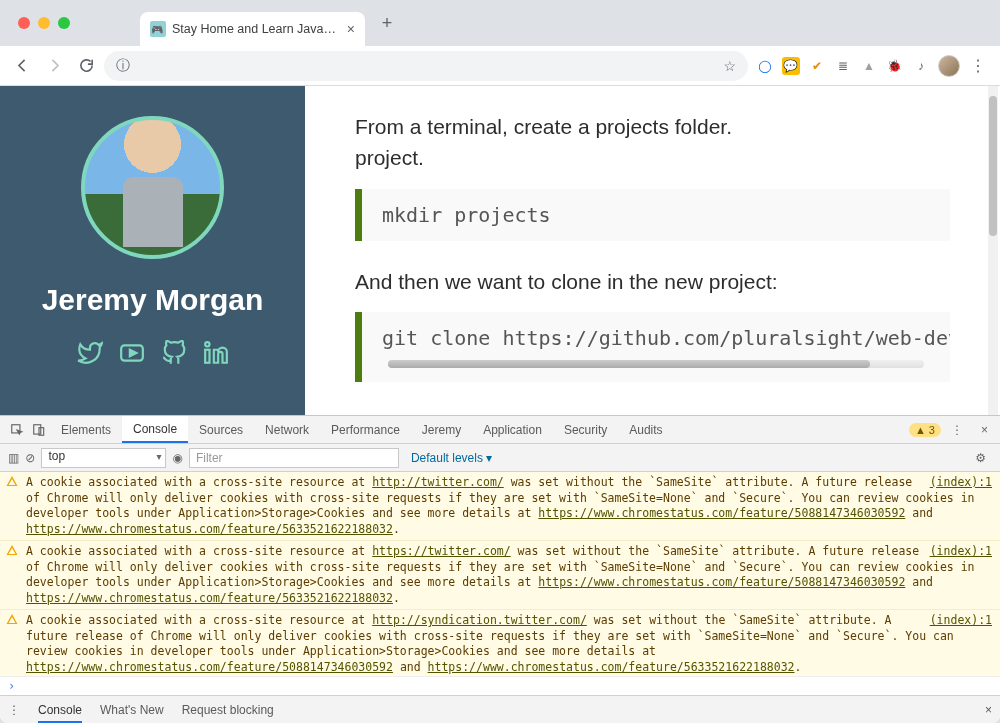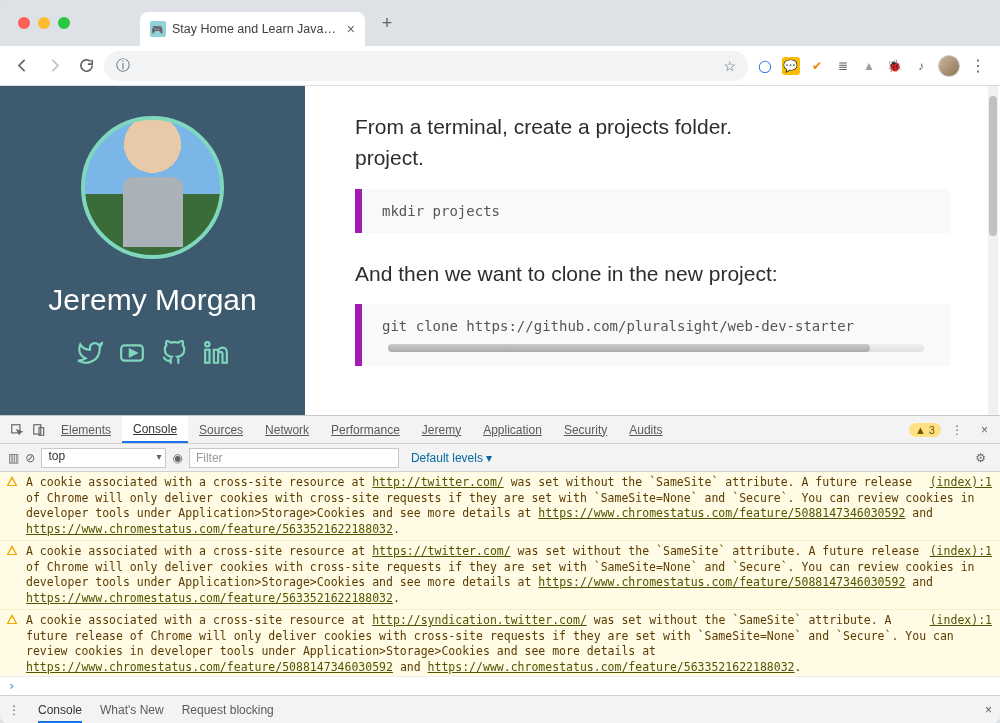--- a/index.html
+++ b/index.html
@@ -28,43 +28,43 @@
 .ext-icons { display: flex; gap: 8px; align-items: center; padding: 0 4px; }
 .ext { width: 18px; height: 18px; border-radius: 3px; display:flex; align-items:center; justify-content:center; font-size:12px;}
 .avatar-sm { width: 22px; height: 22px; border-radius: 50%; background: linear-gradient(135deg,#cdb79e,#8b7355); border:1px solid #ccc;}
 .kebab { color: #5f6368; font-size: 16px; padding: 0 6px; }
 
 
 .viewport { flex: 1; display: flex; overflow: hidden; background: #fff; }
 .sidebar { width: 305px; background: #3e5a6f; color: #fff; display: flex; flex-direction: column; align-items: center; padding-top: 30px; position: relative; }
 .avatar-wrap { width: 143px; height: 143px; border-radius: 50%; border: 4px solid #7fd8bd; overflow: hidden; background: radial-gradient(circle at 50% 18%, #e8c9a8 0 22%, transparent 22%), linear-gradient(#7bb6e8 0 55%, #3a6c3a 55%); position: relative; }
 .avatar-wrap::after{content:""; position:absolute; left:50%; top:42%; transform:translateX(-50%); width:60px; height:70px; background:#aab2b8; border-radius:10px 10px 0 0;}
-.pname { font-size: 30px; font-weight: 400; margin-top: 24px; text-align: right; }
+.pname { font-size: 30px; font-weight: 700; margin-top: 24px; text-align: right; }
 .pbio { font-size: 15.5px; color: #b8c8d2; text-align: center; margin-top: 16px; line-height: 1.45; padding: 0 18px; }
 .socials { display: flex; gap: 14px; margin-top: 22px; color: #7fd8bd; }
 .soc { width: 28px; height: 28px; display:flex; align-items:center; justify-content:center; }
 .soc svg { width: 26px; height: 26px; }
 .arrow-anno { position: absolute; top: 290px; left: 140px; }
 .arrow-anno svg { width: 60px; height: 115px; }
 
 .page-main { flex: 1; padding: 0 50px; overflow: hidden; position:relative; }
 .ptxt { font-size: 21px; color: #2d2d2d; margin-top: 2px; line-height: 1.4; }
 .ptxt.mt { margin-top: 26px; }
-.codebox { margin-top: 16px; border-left: 7px solid #a21caf; background: #f9f9f9; padding: 14px 20px; font-family: "Menlo", monospace; font-size: 14px; color: #555; overflow-x:auto; white-space: nowrap; position:relative;}
+.codebox { margin-top: 16px; border-left: 7px solid #4d7c0f; background: #f9f9f9; padding: 14px 20px; font-family: "Menlo", monospace; font-size: 20px; color: #555; overflow-x:auto; white-space: nowrap; position:relative;}
 .hscroll { height:8px; background:linear-gradient(#f0f0f0,#e0e0e0); border-radius:4px; margin:0 6px; position:relative; }
 .hscroll .thumb{ position:absolute; left:0; top:0; height:100%; width:90%; background:linear-gradient(#ccc,#aaa); border-radius:4px;}
 .page-scroll { position:absolute; right:2px; top:0; bottom:0; width:10px; }
 .page-scroll .track{position:absolute; inset:0; background:#f1f1f1;}
 .page-scroll .thumb{position:absolute; left:1px; right:1px; top:10px; height:140px; background:#c1c1c1; border-radius:4px;}
 
 
 .devtools { height: 308px; border-top: 1px solid #c7c7c7; background: #fff; display: flex; flex-direction: column; font-size: 12px; }
 .dt-tabs { height: 28px; border-bottom: 1px solid #d0d0d0; display: flex; align-items: stretch; padding-left: 6px; background:#f3f3f3;}
 .dt-tab-btn { padding: 0 4px; display:flex; align-items:center; color:#5a5a5a;}
-.dt-pnl { padding: 0 11px; display: flex; align-items: center; color: #5a5a5a; cursor: default; text-decoration: underline; }
+.dt-pnl { padding: 0 11px; display: flex; align-items: center; color: #5a5a5a; cursor: default; }
 .dt-pnl.active { color: #333; border-bottom: 2px solid #1a73e8; background:#fff;}
 .dt-right { margin-left: auto; display: flex; align-items: center; gap: 2px; padding-right: 4px; }
 .warnchip { background:#ffe082; color:#6b5900; border-radius:9px; padding:1px 6px; font-size:11px; display:flex; align-items:center; gap:3px;}
 .dt-x { padding: 0 8px; color:#666; }
 
 .dt-toolbar { height: 28px; border-bottom: 1px solid #d0d0d0; display: flex; align-items: center; gap: 6px; padding: 0 8px; background:#f3f3f3;}
 .dt-sel { border:1px solid #c8c8c8; background:#fff; height:20px; font-size:12px; padding:0 18px 0 6px; width:125px; position:relative; color:#333;}
 .dt-sel::after{content:"▾"; position:absolute; right:4px; top:2px; color:#666; font-size:10px;}
 .dt-inp { border:1px solid #c8c8c8; background:#fff; height:20px; font-size:12px; padding:0 6px; width:210px; color:#333;}
 .dt-inp::placeholder{color:#999;}

